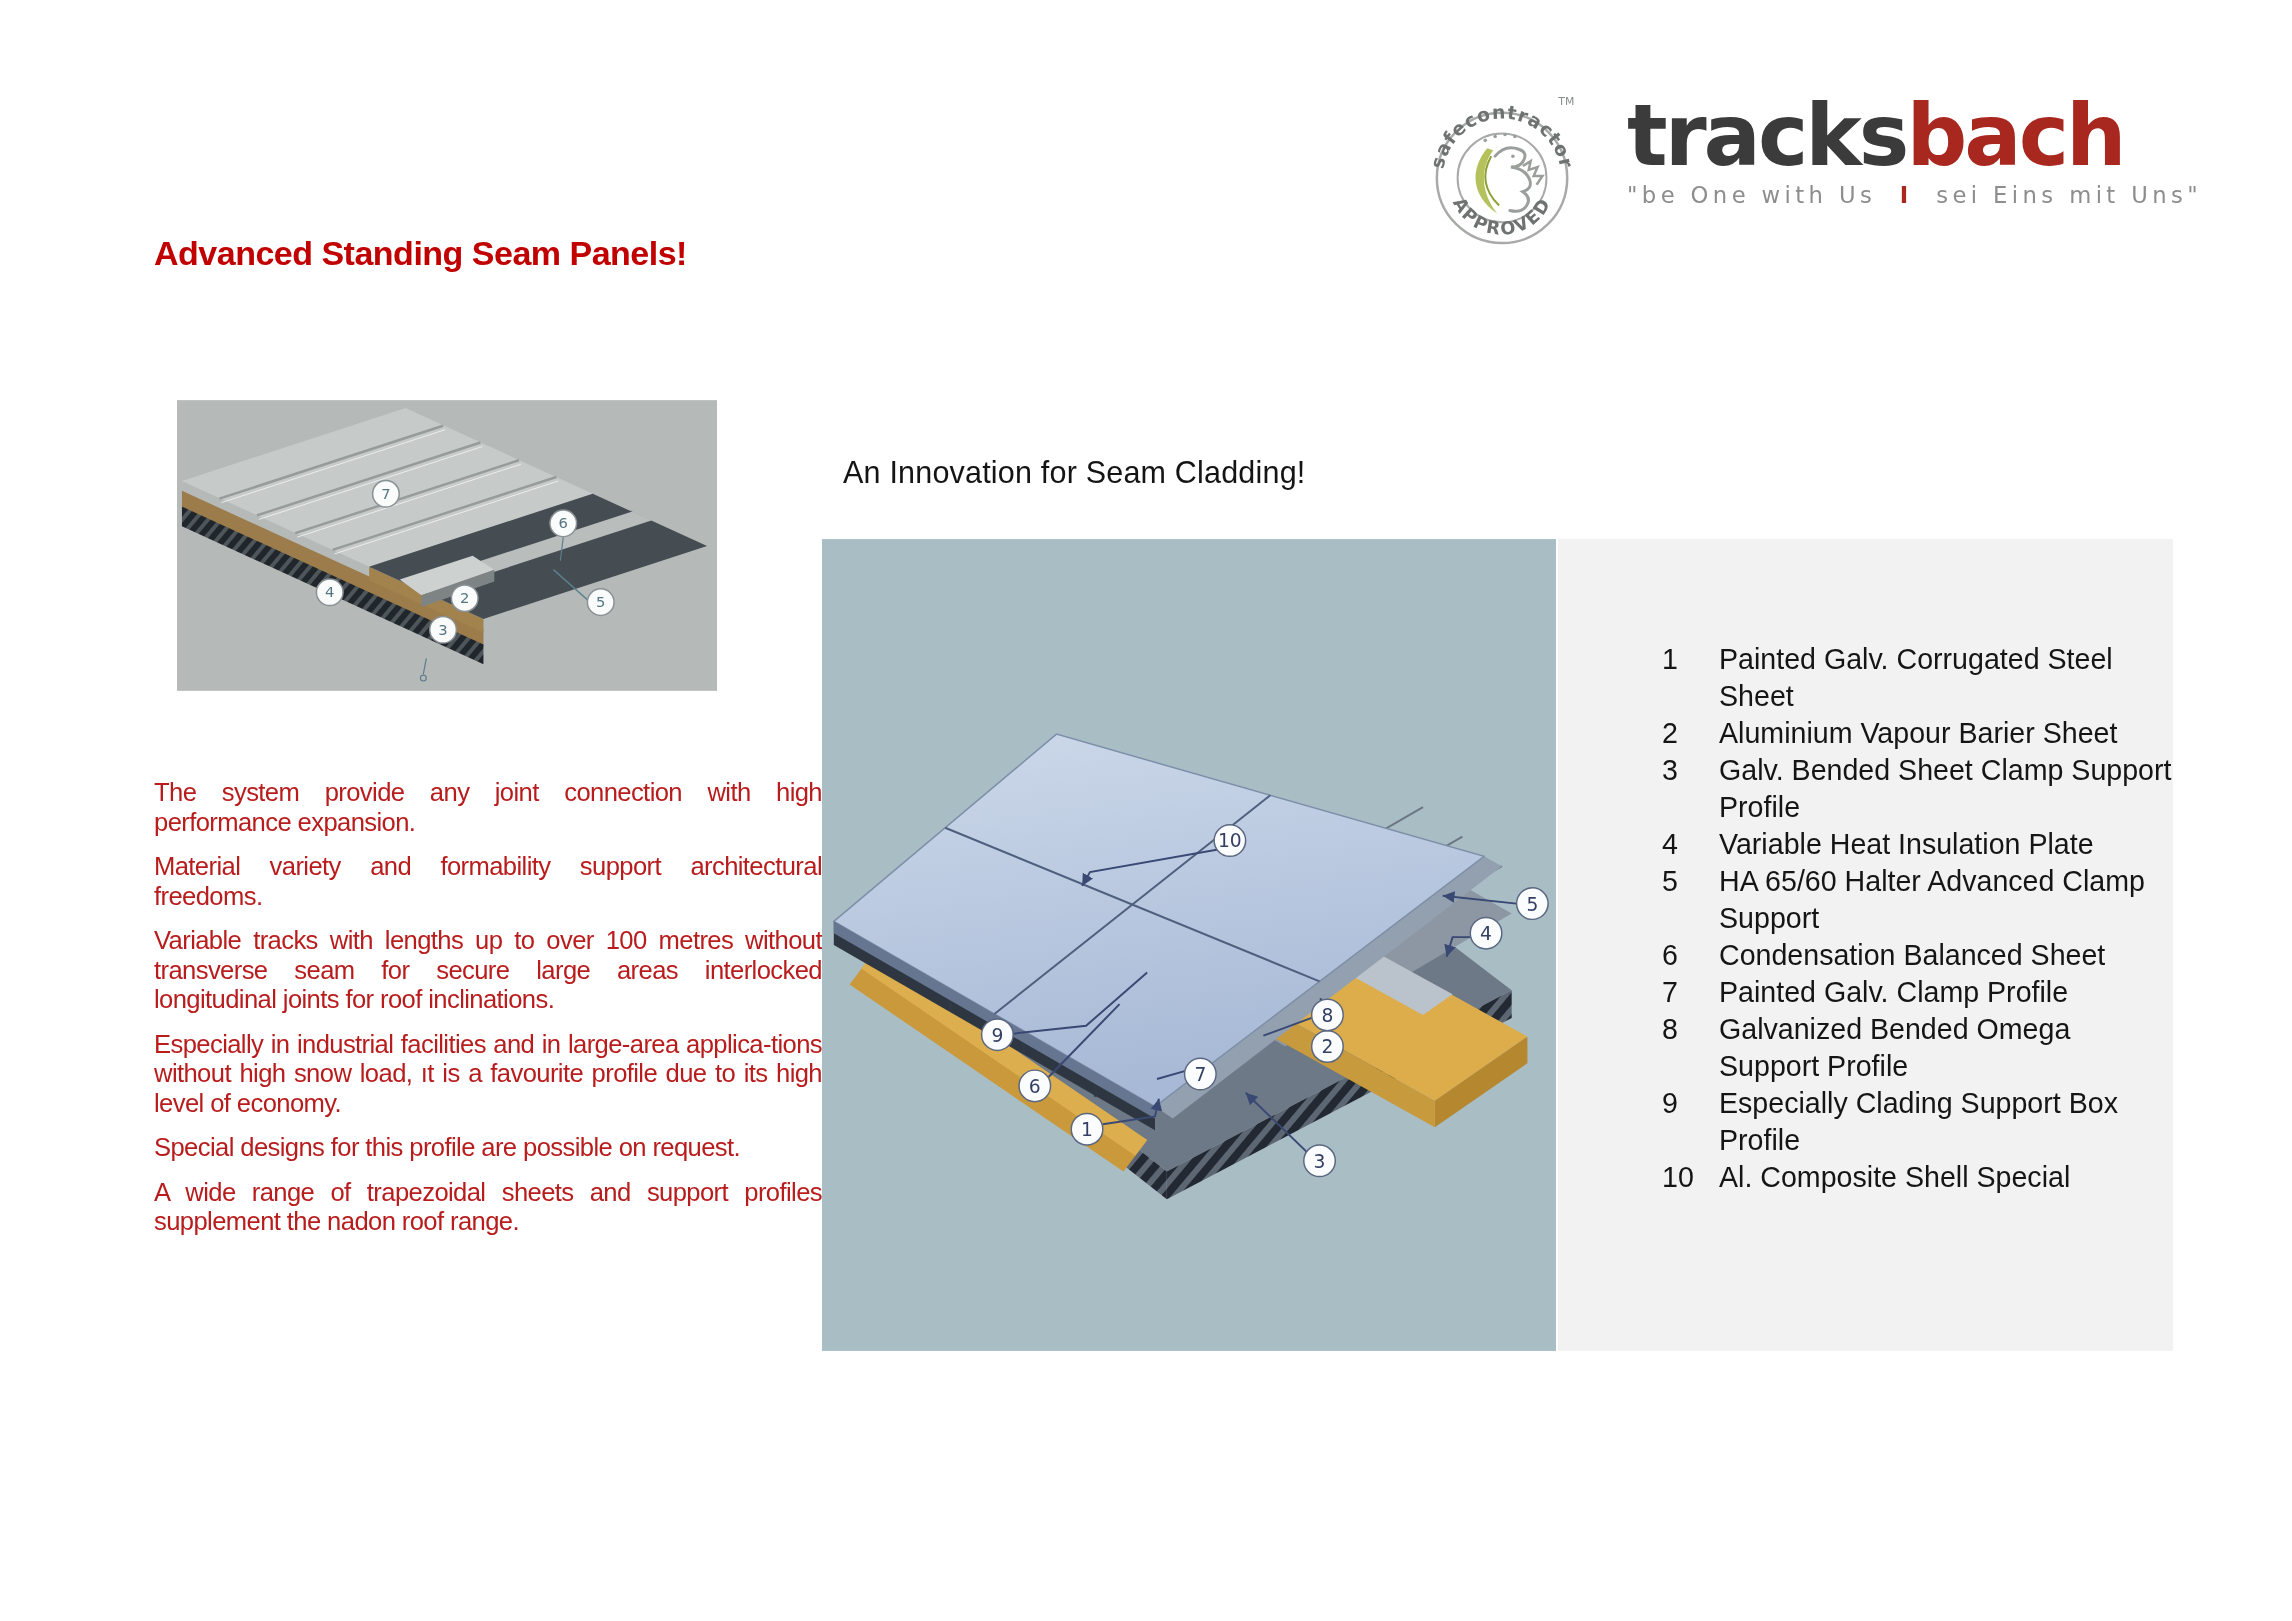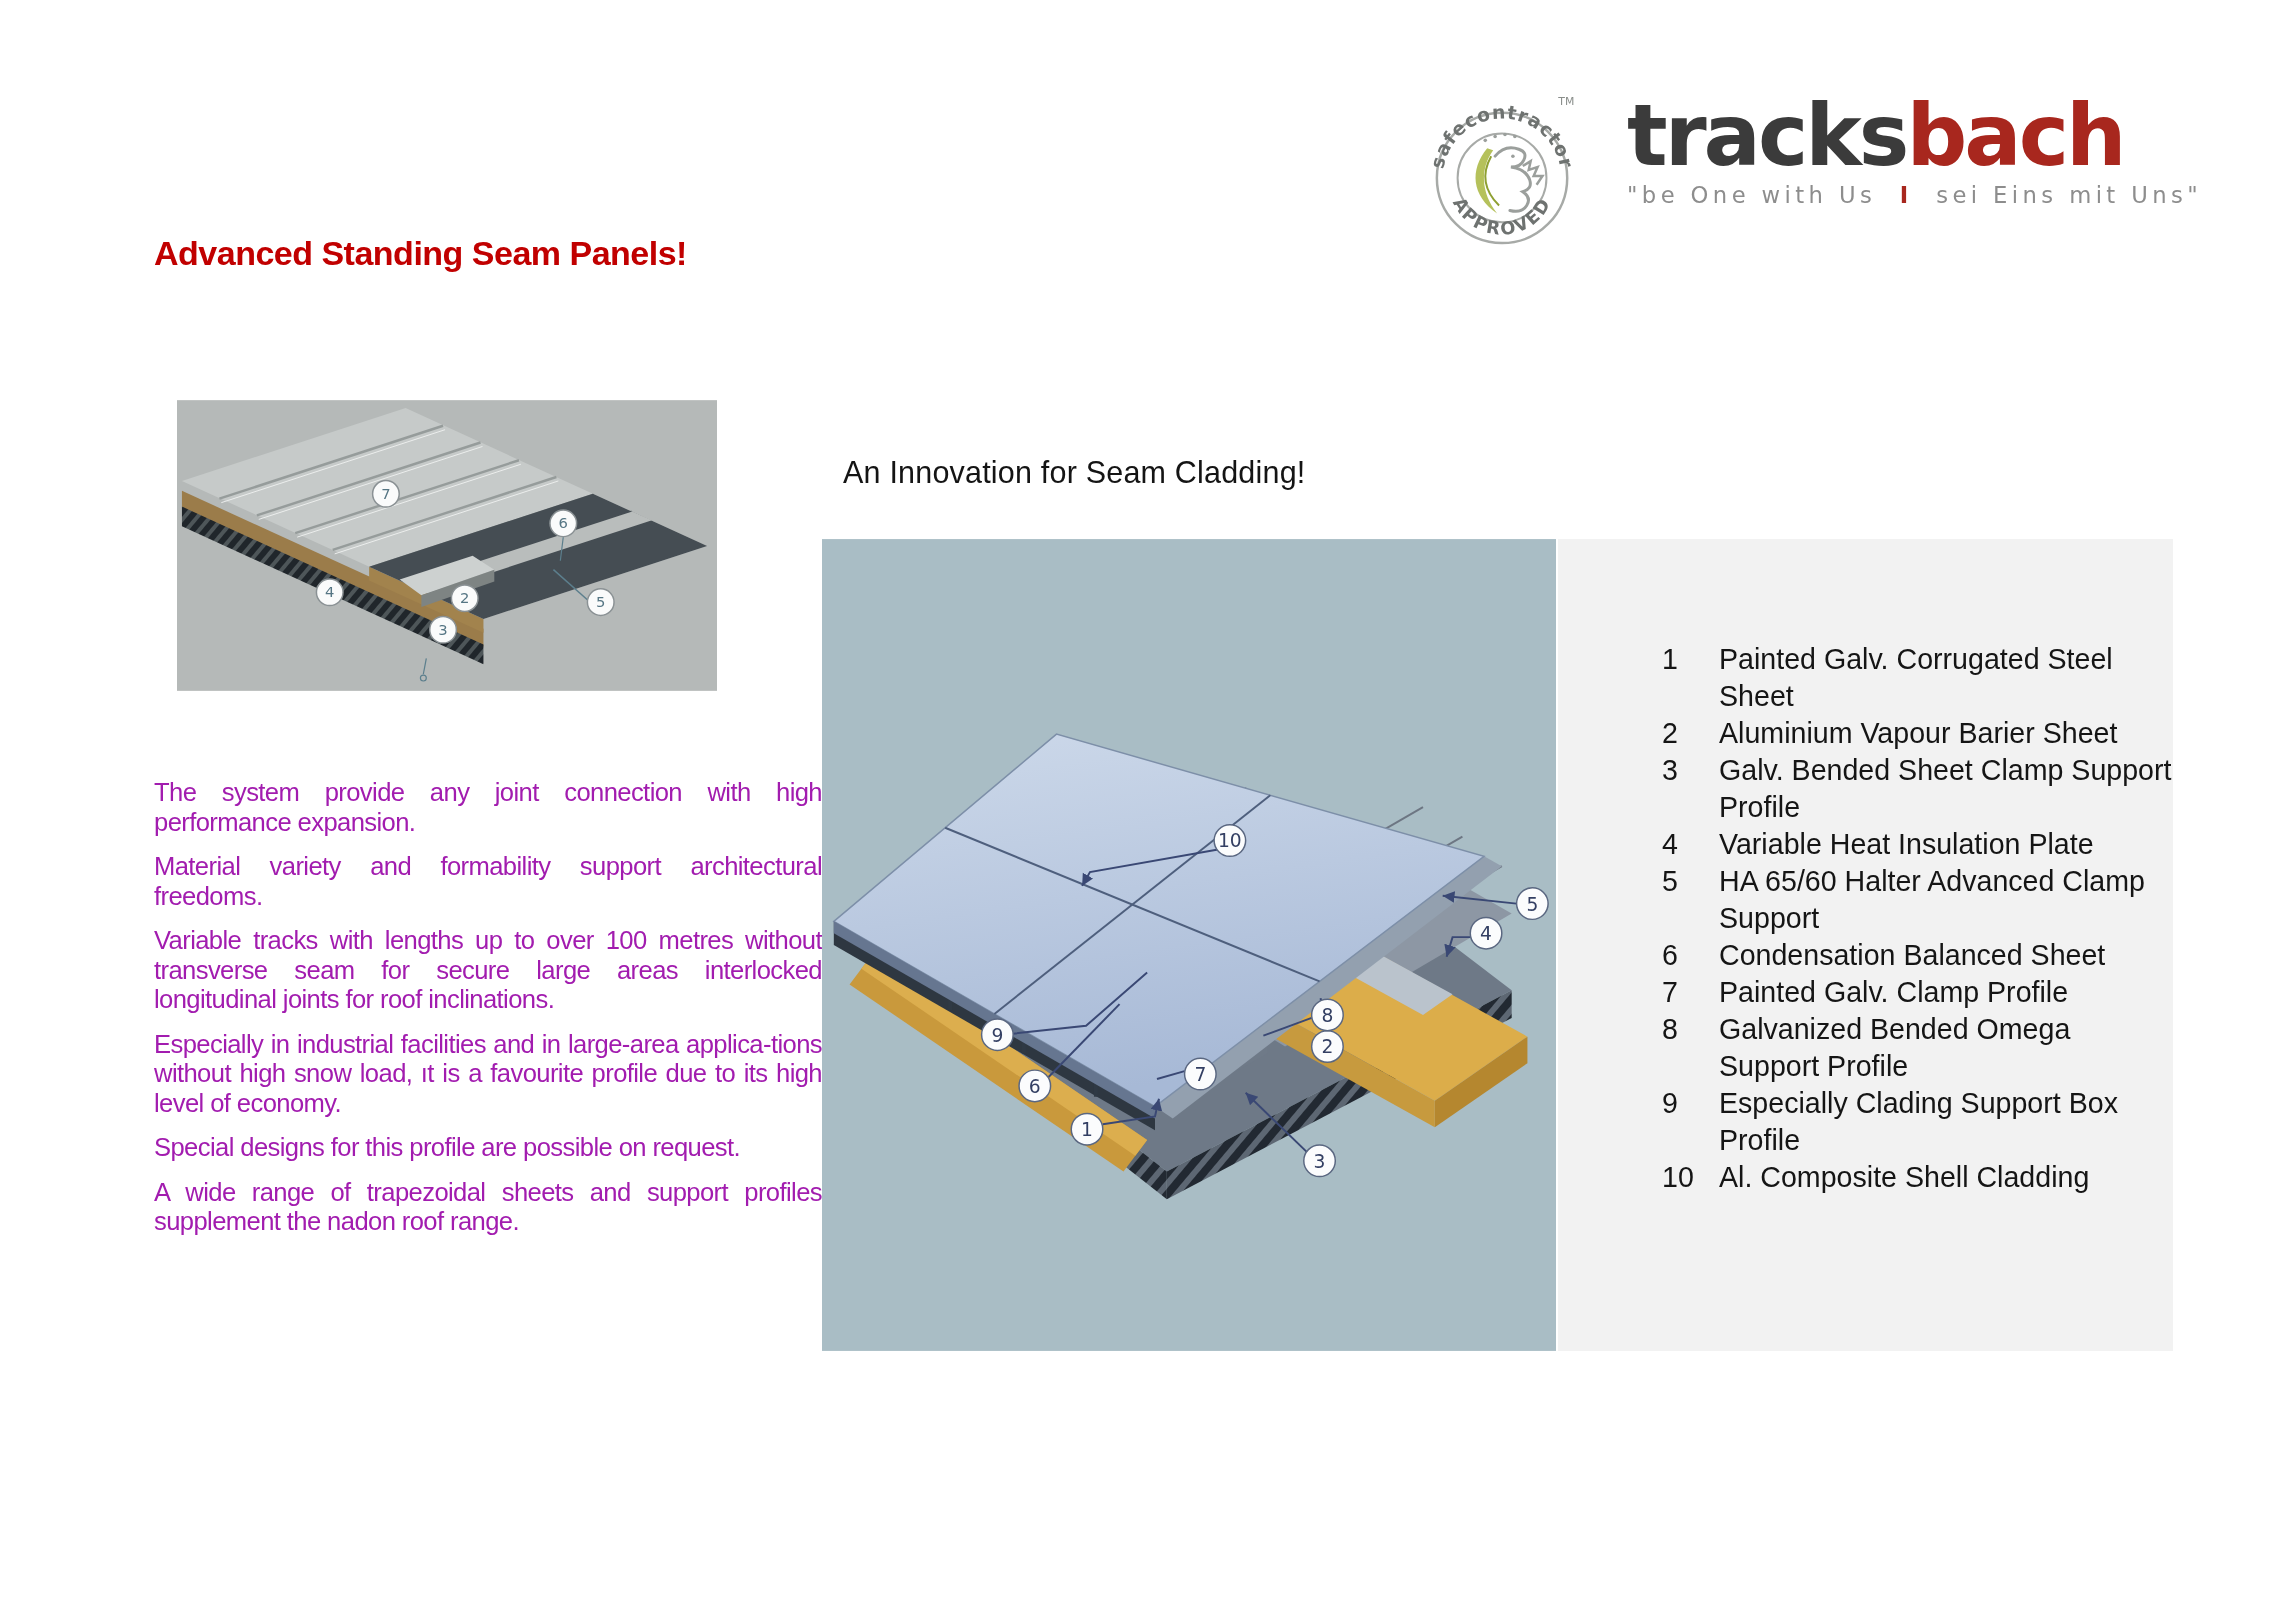--- a/index.html
+++ b/index.html
@@ -17,21 +17,21 @@
   .brand-tagline{margin-top:2px;font-size:22.7px;color:#8d8d8d;letter-spacing:4.4px;
     font-family:"DejaVu Sans",sans-serif;white-space:nowrap;}
   .brand-tagline .divider{color:#a8271e;font-weight:bold;padding:0 23.6px;}
   
   .page-title{position:absolute;left:154px;top:234px;margin:0;font-size:34px;font-weight:bold;
     color:#c10000;letter-spacing:-0.5px;}
   .innovation-heading{position:absolute;left:843px;top:455px;margin:0;font-size:30.5px;
     font-weight:normal;color:#141414;letter-spacing:0.2px;}
   
   .body-copy{position:absolute;left:154px;top:778px;width:668px;font-size:25.6px;
-    line-height:29.6px;text-align:justify;letter-spacing:-0.6px;color:#a21caf;}
+    line-height:29.6px;text-align:justify;letter-spacing:-0.6px;color:#b91c1c;}
   .body-copy p{margin:0 0 14.8px 0;}
   
   .small-diagram{position:absolute;left:177px;top:400px;width:540px;height:291px;}
   .main-diagram{position:absolute;left:822px;top:539px;width:734px;height:812px;}
   
   .list-panel{position:absolute;left:1558px;top:539px;width:615px;height:812px;
     background:#f2f2f2;box-sizing:border-box;padding:102px 0 0 104px;}
   .comp-list{margin:0;padding:0;list-style:none;font-size:28.6px;line-height:37px;color:#151515;}
   .comp-item{display:flex;align-items:flex-start;}
   .comp-num{width:57px;flex:0 0 57px;}
@@ -260,19 +260,19 @@
       <li class="comp-item">
         <span class="comp-num">8</span>
         <span class="comp-text">Galvanized Bended Omega Support Profile</span>
       </li>
       <li class="comp-item">
         <span class="comp-num">9</span>
         <span class="comp-text">Especially Clading Support Box Profile</span>
       </li>
       <li class="comp-item">
         <span class="comp-num">10</span>
-        <span class="comp-text">Al. Composite Shell Cladding</span>
+        <span class="comp-text">Al. Composite Shell Special</span>
       </li>
     </ol>
   </div>
 
 </div>
 
 
 </body></html>

